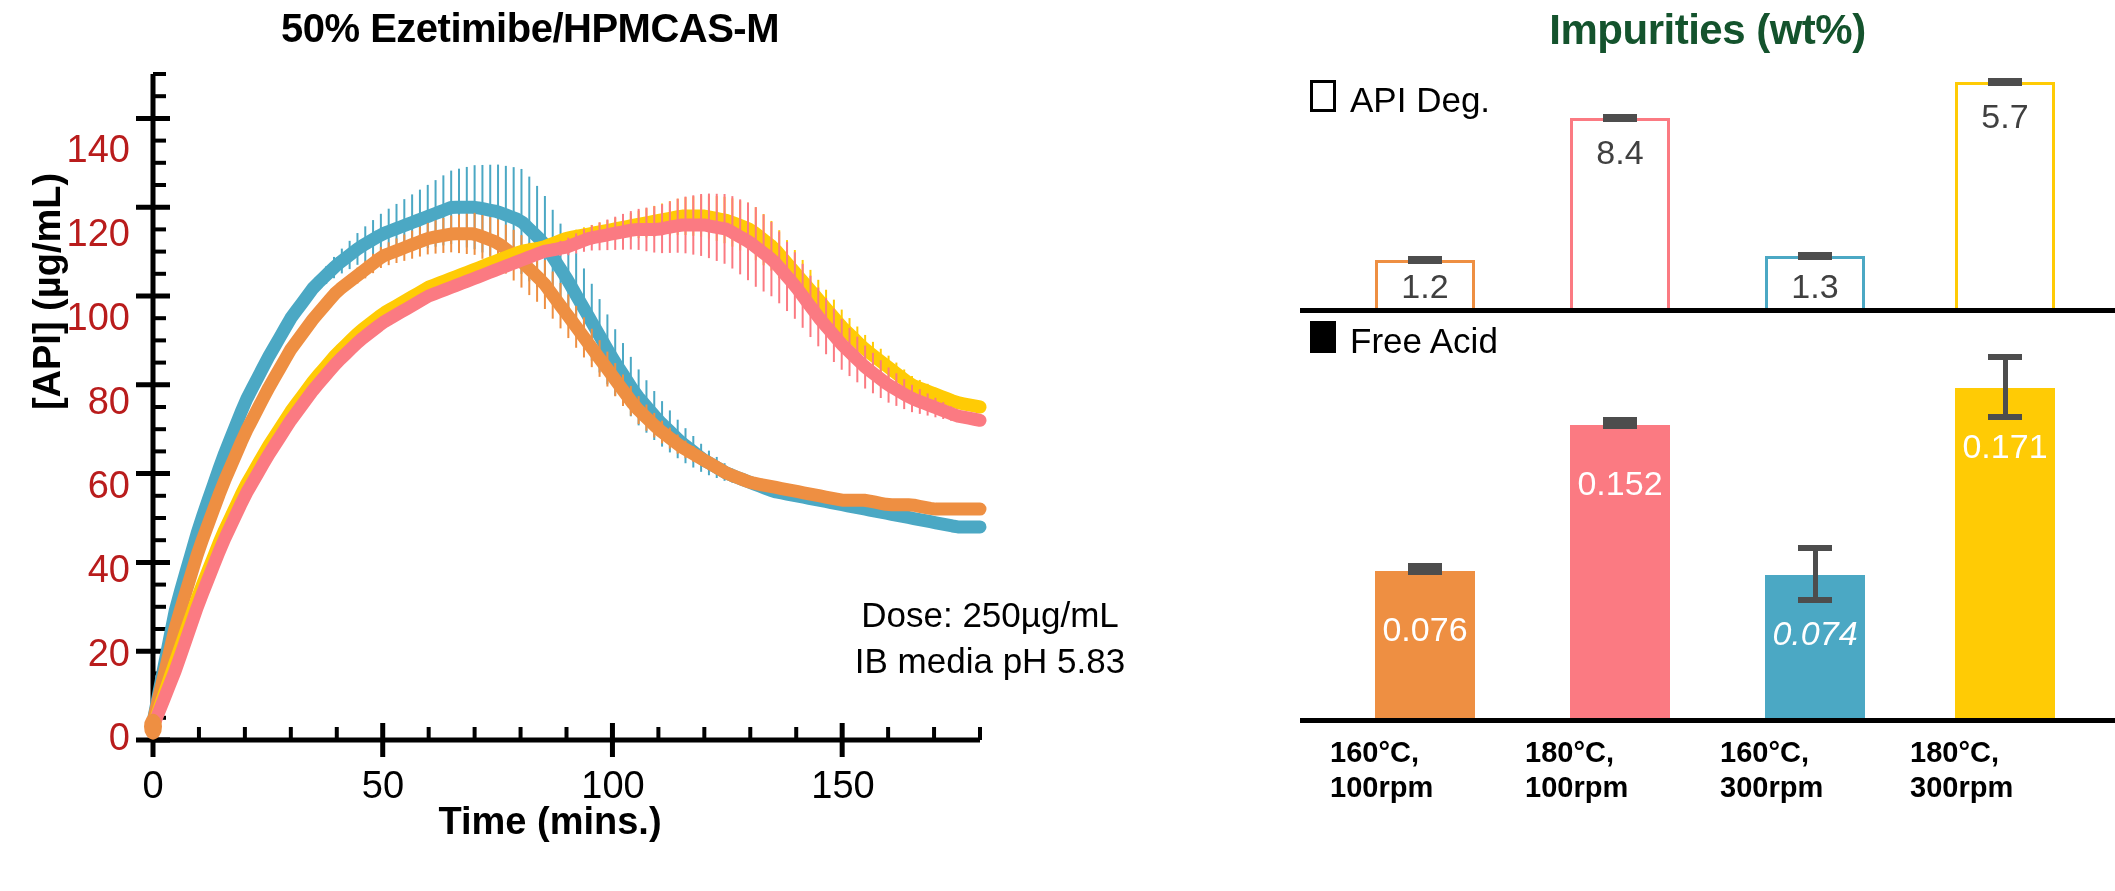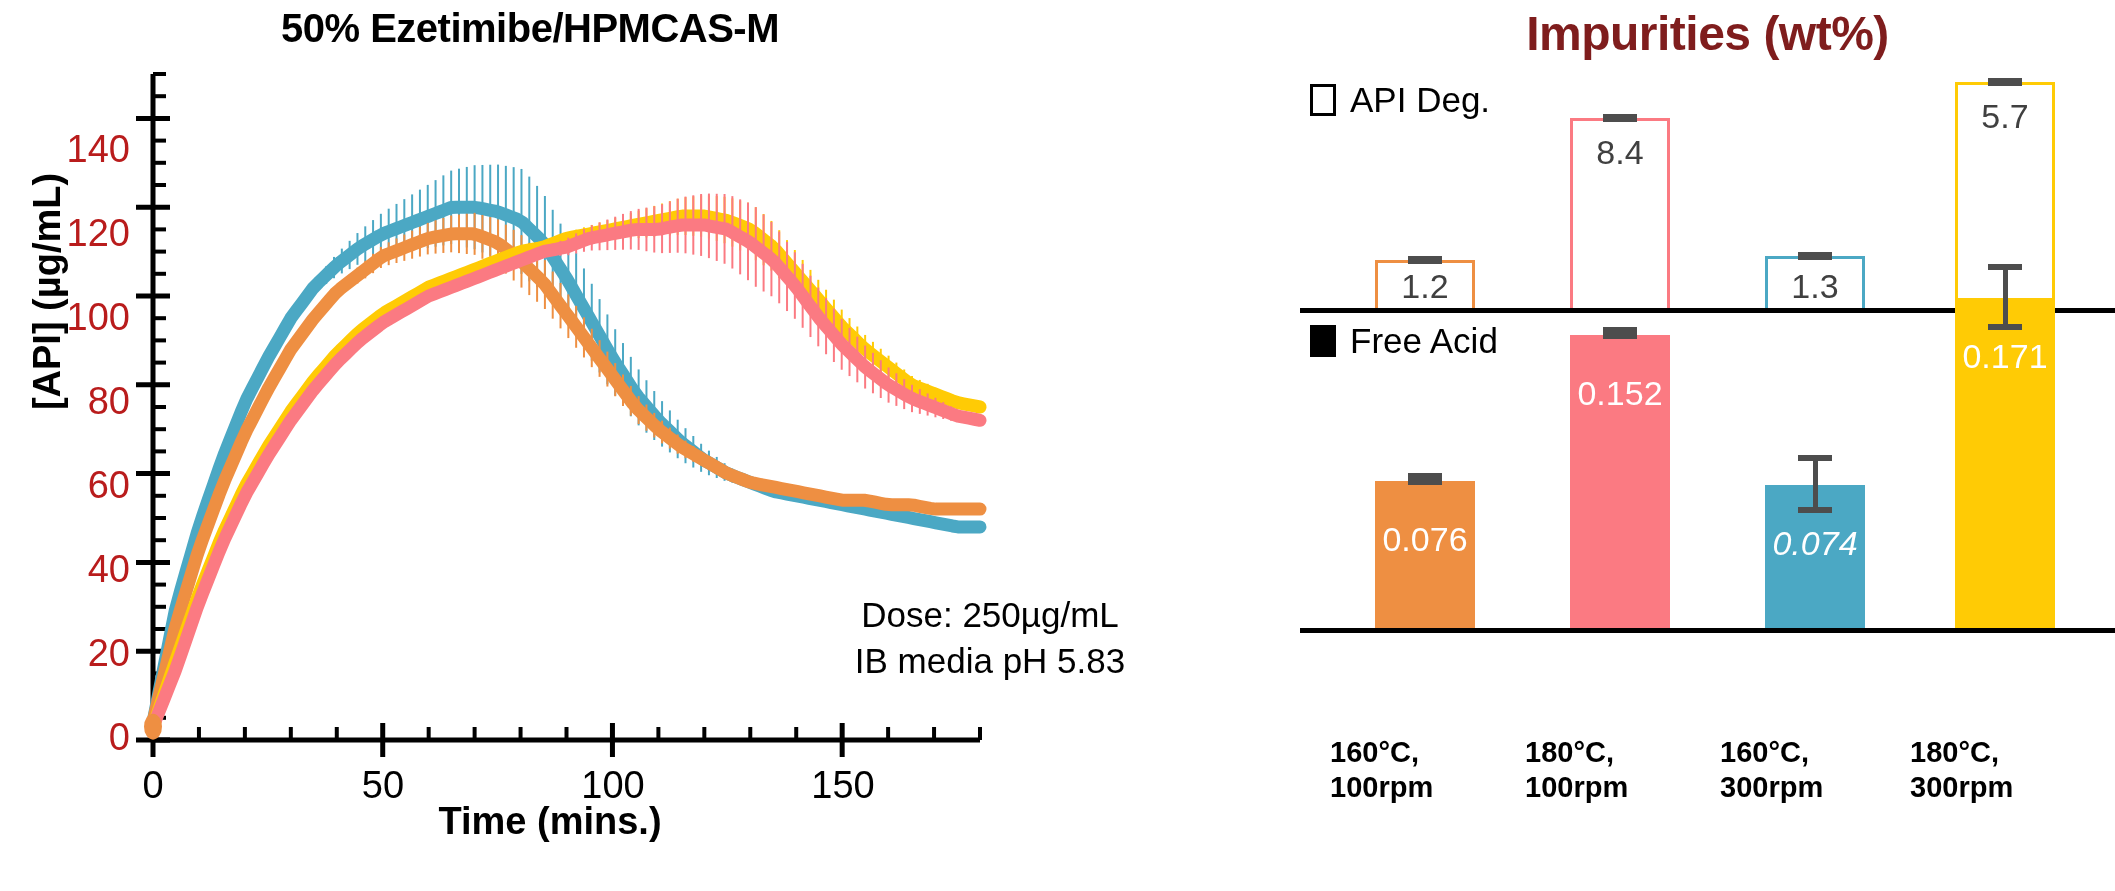--- a/index.html
+++ b/index.html
@@ -19,34 +19,34 @@
     font-size:38px;font-weight:bold;color:#000;}
   .ytick-lbl{position:absolute;text-align:right;width:130px;font-size:38px;color:#b91c1c;}
   .xtick-lbl{position:absolute;text-align:center;width:140px;font-size:38px;color:#000;}
   #annotation{position:absolute;left:700px;top:592px;width:580px;text-align:center;
     font-size:35px;color:#000;line-height:1.32;}
   #annotation div{white-space:nowrap;}
 
   
   #right-panel{position:absolute;left:1300px;top:0;width:815px;height:891px;}
   #right-title{position:absolute;left:0;top:6px;width:815px;text-align:center;
-    font-size:48px;font-weight:bold;color:#7f1d1d;letter-spacing:-0.5px;}
+    font-size:42px;font-weight:bold;color:#14532d;letter-spacing:-0.5px;}
 
   #top-sub{position:absolute;left:0;top:58px;width:815px;height:255px;}
-  #bot-sub{position:absolute;left:0;top:313px;width:815px;height:320px;}
+  #bot-sub{position:absolute;left:0;top:313px;width:815px;height:410px;}
 
   .axisline{position:absolute;left:0;width:815px;height:5px;background:#000;}
   .hollowbar{position:absolute;bottom:0;width:100px;box-sizing:border-box;
     background:#fff;border-style:solid;border-width:3px;}
   .solidbar{position:absolute;bottom:0;width:100px;}
   .barval-dark{position:absolute;width:120px;text-align:center;font-size:34px;color:#404040;}
   .barval-light{position:absolute;width:120px;text-align:center;font-size:34px;color:#ffffff;}
   .errbar{position:absolute;background:#4d4d4d;}
 
-  .legend-row{position:absolute;display:flex;align-items:center;gap:14px;}
+  .legend-row{position:absolute;display:flex;gap:14px;}
   .legend-sq{width:26px;height:32px;box-sizing:border-box;}
   .legend-sq.hollow{border:3px solid #000;background:#fff;}
   .legend-sq.filled{background:#000;}
   .legend-txt{font-size:35px;color:#000;}
 
   .catlabel{position:absolute;width:190px;text-align:left;font-size:29px;
     font-weight:bold;color:#000;line-height:1.22;}
 </style>
 </head>
 <body>

